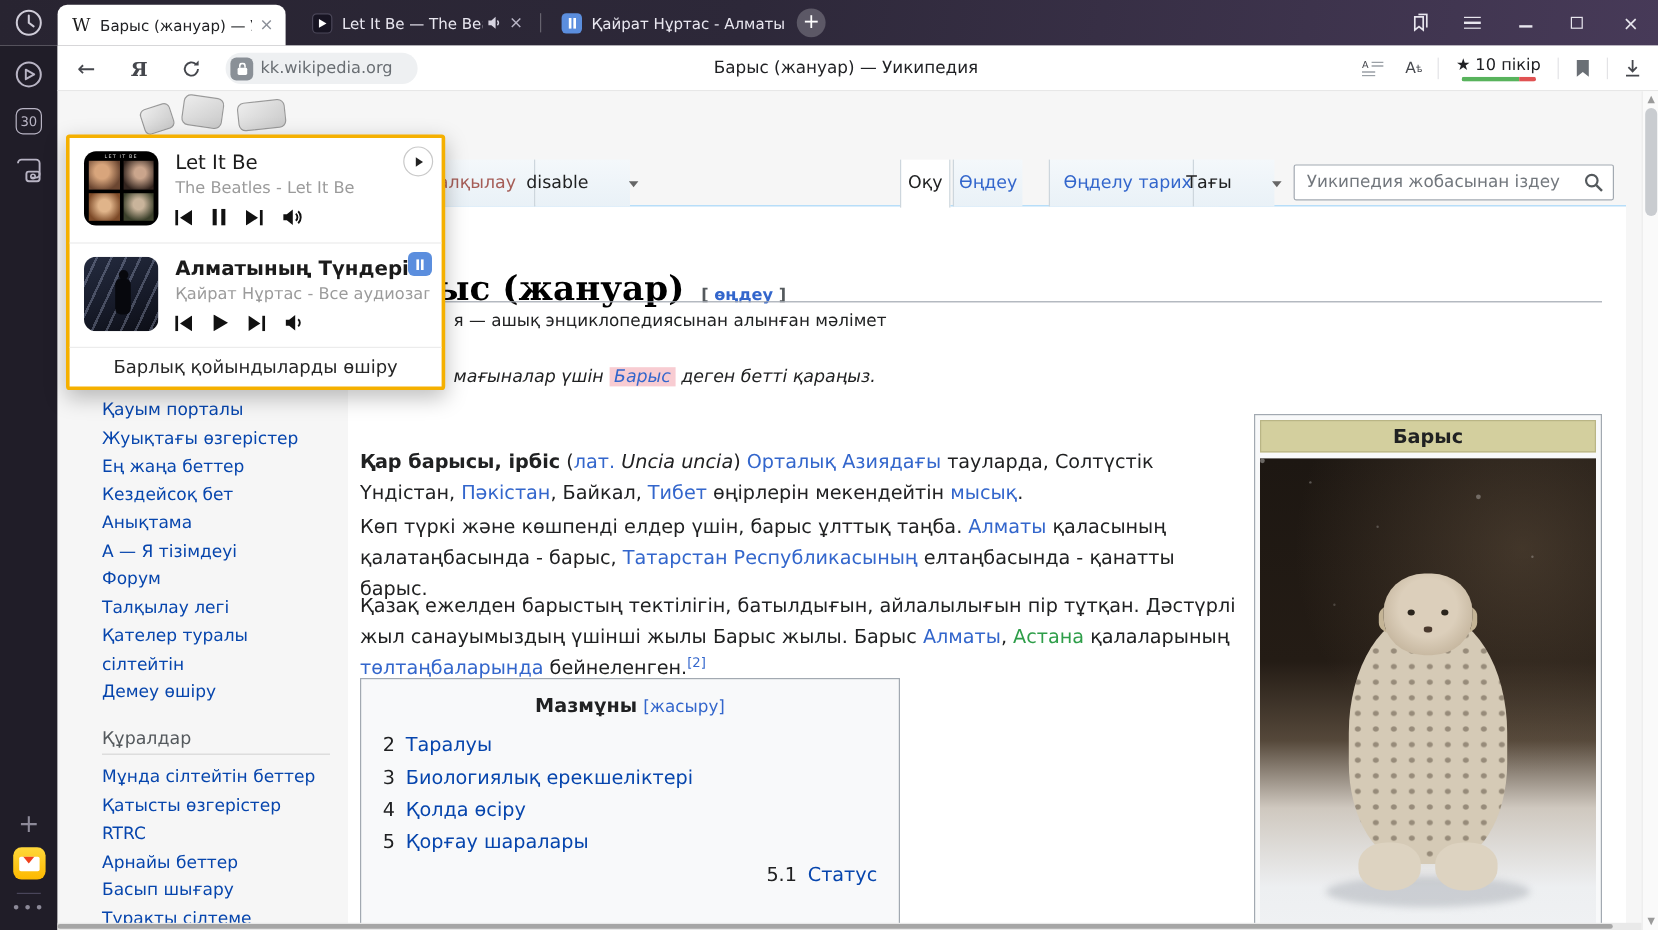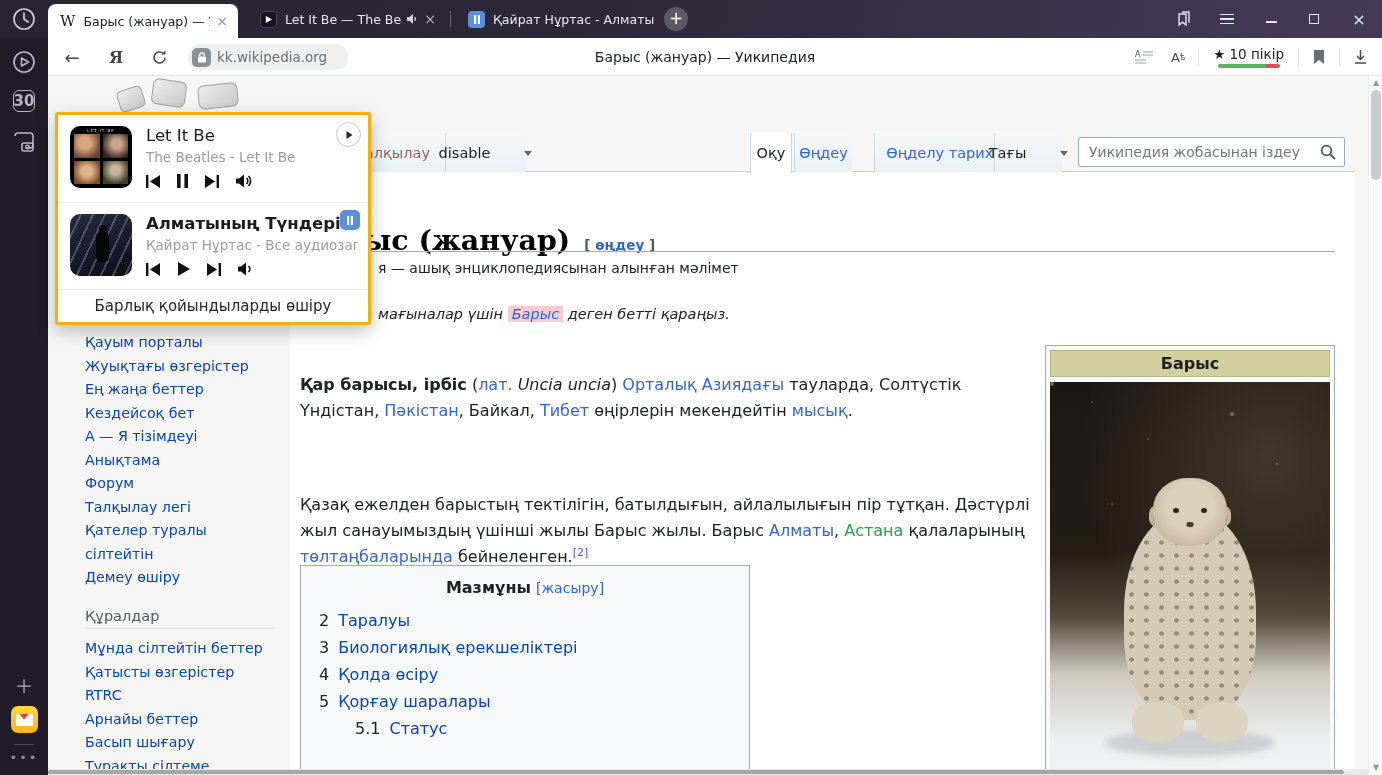--- a/index.html
+++ b/index.html
@@ -30,22 +30,22 @@
               background:rgba(255,255,255,.22);color:#fff;font-size:17px;line-height:22px;text-align:center;}
   .win-ic{position:absolute;top:10px;width:18px;height:18px;display:flex;align-items:center;justify-content:center;color:#e8e6ee;}
   .wi-collections{left:1174px;} .wi-menu{left:1218px;} .wi-min{left:1262px;} .wi-max{left:1305px;} .wi-close{left:1350px;font-size:16px;}
   .menu-bars{width:14px;} .menu-bars div{height:1.6px;background:#e8e6ee;margin:3px 0;}
   .min-bar{width:11px;height:1.6px;background:#e8e6ee;margin-top:6px;}
   .max-box{width:10px;height:10px;border:1.6px solid #e8e6ee;}
 
   
   .side{position:absolute;left:0;top:38px;width:48px;height:737px;background:#201d28;}
   .side-ic{position:absolute;left:0;width:48px;display:flex;justify-content:center;color:#b8b4c4;}
-  .cal{width:22px;height:22px;border:1.7px solid #b8b4c4;border-radius:6px;font-size:15px;color:#b8b4c4;
-       display:flex;align-items:center;justify-content:center;font-weight:bold;}
+  .cal{width:22px;height:22px;border:1.7px solid #b8b4c4;border-radius:6px;font-size:11px;color:#b8b4c4;
+       display:flex;align-items:center;justify-content:center;font-weight:normal;}
   .plus-ic{font-size:21px;color:#8d8a99;}
   .mail-ic{width:27px;height:27px;border-radius:7px;background:linear-gradient(180deg,#ffd83a,#fdb900);
            display:flex;align-items:center;justify-content:center;}
   .envelope{width:17px;height:12px;background:#fff;border-radius:1.5px;position:relative;overflow:hidden;}
   .envelope:before{content:"";position:absolute;left:-3px;top:-8px;width:23px;height:14px;background:#f0401b;
                    transform:rotate(0deg);clip-path:polygon(0 0,100% 0,50% 100%);}
   .side-div{position:absolute;left:14px;width:20px;height:1px;background:#49455a;}
   .dots{letter-spacing:2px;color:#8d8a99;font-size:13px;}
 
   
@@ -118,21 +118,21 @@
   .seg-r{color:#3366cc;font-size:11px;vertical-align:super;line-height:0;}
   .seg-ihl{font-style:italic;color:#3366cc;background:#f8ccd2;padding:0 4px;}
 
   .toc{position:absolute;left:252px;top:489px;width:450px;height:300px;background:#f8f9fa;border:1px solid #a2a9b1;
        padding:12px 18px;}
   .toc-head{text-align:center;font-size:16px;color:#202122;margin-bottom:10px;}
   .toc-head b{font-weight:bold;}
   .toc-head .lnk{color:#3366cc;font-size:14px;}
   .toc-item{font-size:16px;line-height:27px;color:#0645ad;}
   .toc-item .num{color:#202122;margin-right:9px;}
-  .toc-sub{padding-left:36px;}
+  .toc-sub{padding-left:36px;text-align:right;}
 
   .infobox{position:absolute;left:997px;top:269px;width:290px;height:520px;background:#f8f9fa;border:1px solid #a2a9b1;padding:4px;}
   .ib-head{background:#d3cf9e;border:1px solid #b9b585;text-align:center;font-weight:bold;font-size:16px;color:#202122;padding:3px 0;}
   .ib-photo{position:relative;margin-top:5px;width:280px;height:470px;overflow:hidden;
       background:radial-gradient(circle at 78% 16%,rgba(130,108,84,.35),transparent 42%),
                  linear-gradient(180deg,#1d1712 0%,#241c15 36%,#55483a 50%,#cfc8bf 62%,#edeff1 76%,#f5f6f8 100%);}
   .bokeh{position:absolute;left:0;top:0;width:4px;height:4px;border-radius:50%;background:rgba(255,255,255,.35);
          box-shadow:40px 18px 0 -1px rgba(255,255,255,.28),96px 55px 0 -1px rgba(255,255,255,.22),
                     180px 30px 0 0 rgba(255,255,255,.3),225px 80px 0 -1px rgba(255,255,255,.25),
                     140px 95px 0 -2px rgba(255,255,255,.2),60px 120px 0 -1px rgba(255,255,255,.18);}
@@ -348,22 +348,22 @@
     <div class="logo-frag lf1"></div>
     <div class="logo-frag lf2"></div>
     <div class="logo-frag lf3"></div>
 
 
     <div class="wiki-side">
       <a>Қауым порталы</a>
       <a>Жуықтағы өзгерістер</a>
       <a>Ең жаңа беттер</a>
       <a>Кездейсоқ бет</a>
+      <a>Анықтама</a>
       <a>А — Я тізімдеуі</a>
-      <a>Анықтама</a>
       <a>Форум</a>
       <a>Талқылау легі</a>
       <a>Қателер туралы сілтейтін</a>
       <a>Демеу өшіру</a>
     </div>
     <div class="tools-head">Құралдар</div>
     <div class="wiki-tools">
       <a>Мұнда сілтейтін беттер</a>
       <a>Қатысты өзгерістер</a>
       <a>RTRC</a>
@@ -402,20 +402,21 @@
     </div>
 
     <h1 class="a-title">
       <span>Барыс (жануар)</span><span class="a-edit"><span>[ </span><span class="lnk">өңдеу</span><span> ]</span></span>
     </h1>
     <div class="a-rule"></div>
     <div class="a-tagline">я — ашық энциклопедиясынан алынған мәлімет</div>
     <div class="a-hatnote"><span class="seg-i">мағыналар үшін  </span><span class="seg-ihl">Барыс</span><span class="seg-i">  деген бетті қараңыз.</span></div>
 
     <p class="para p1"><span class="seg-b">Қар барысы, ірбіс</span><span> (</span><span class="seg-l">лат.</span><span> </span><span class="seg-i">Uncia uncia</span><span>) </span><span class="seg-l">Орталық Азиядағы</span><span> тауларда, Солтүстік Үндістан, </span><span class="seg-l">Пәкістан</span><span>, Байкал, </span><span class="seg-l">Тибет</span><span> өңірлерін мекендейтін </span><span class="seg-l">мысық</span><span>.</span></p>
+    <p class="para p2"><span>Көп түркі және көшпенді елдер үшін, барыс ұлттық таңба. </span><span class="seg-l">Алматы</span><span> қаласының қалатаңбасында - барыс, </span><span class="seg-l">Татарстан Республикасының</span><span> елтаңбасында - қанатты барыс.</span></p>
     <p class="para p3"><span>Қазақ ежелден барыстың тектілігін, батылдығын, айлалылығын пір тұтқан. Дәстүрлі жыл санауымыздың үшінші жылы Барыс жылы. Барыс </span><span class="seg-l">Алматы</span><span>, </span><span class="seg-g">Астана</span><span> қалаларының </span><span class="seg-l">төлтаңбаларында</span><span> бейнеленген.</span><span class="seg-r">[2]</span></p>
 
     <div class="toc">
       <div class="toc-head">
         <b>Мазмұны</b>
         <span class="lnk"><span>[</span><span>жасыру</span><span>]</span></span>
       </div>
       <div class="toc-item"><span class="num">2</span><span>Таралуы</span></div>
       <div class="toc-item"><span class="num">3</span><span>Биологиялық ерекшеліктері</span></div>
       <div class="toc-item"><span class="num">4</span><span>Қолда өсіру</span></div>

